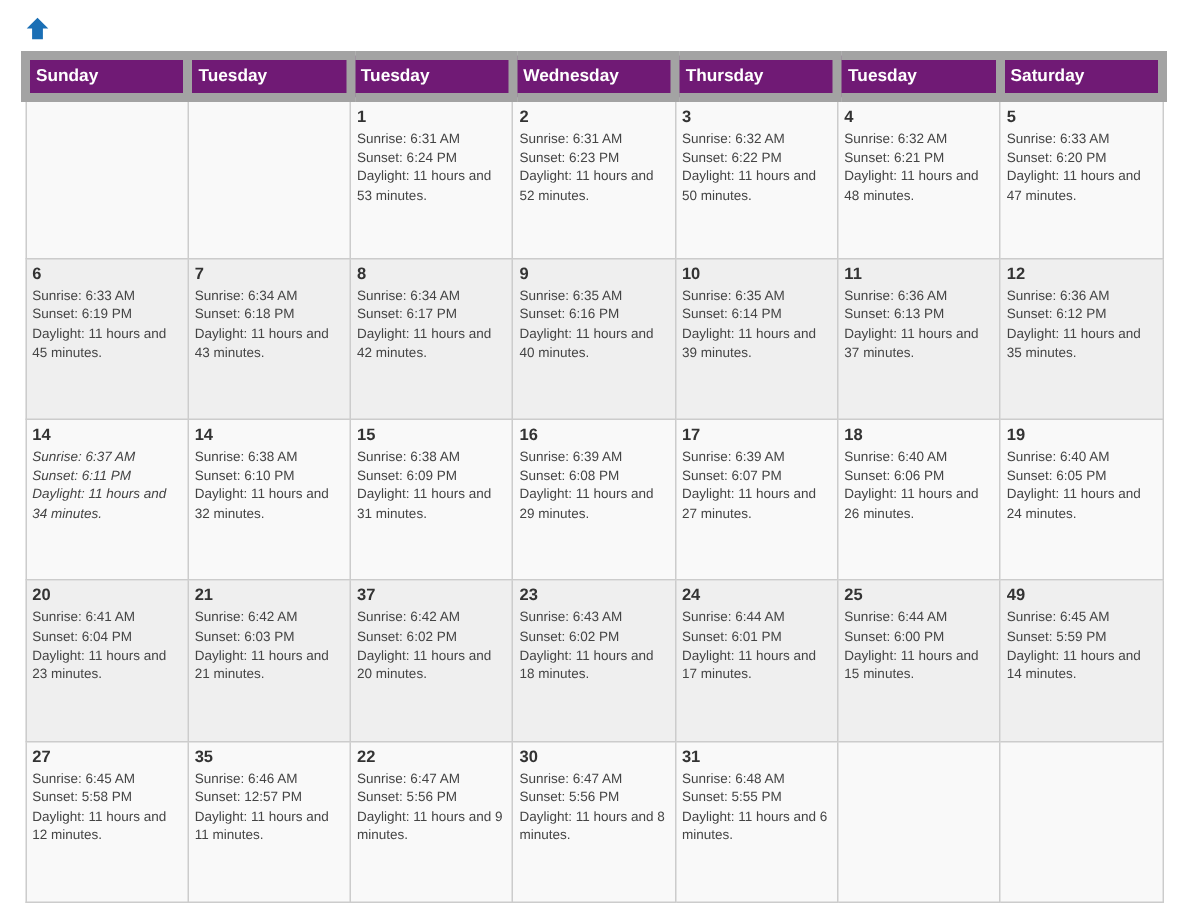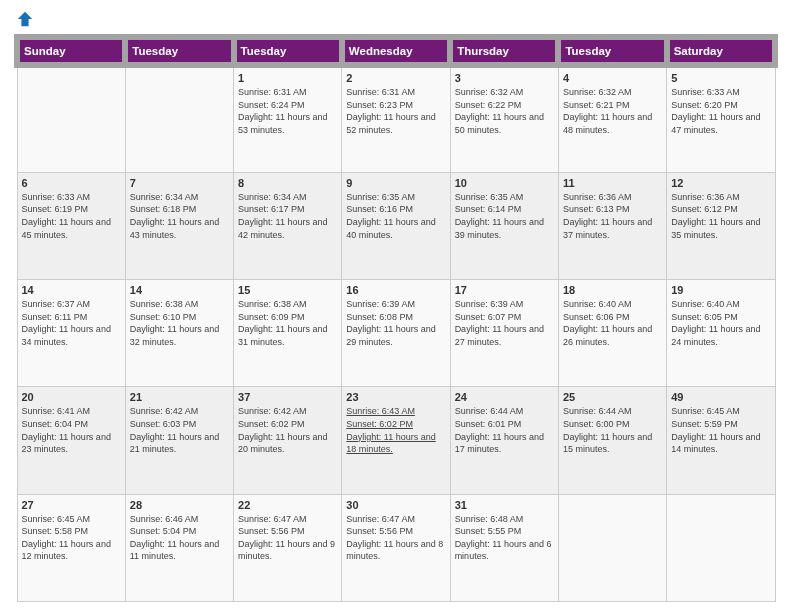--- a/index.html
+++ b/index.html
@@ -214,21 +214,21 @@
           <td>
             <span class="day-number">12</span>
             <div class="day-info" style="white-space: pre-line;">Sunrise: 6:36 AM
 Sunset: 6:12 PM
 Daylight: 11 hours and 35 minutes.</div>
           </td>
         </tr>
         <tr>
           <td>
             <span class="day-number">14</span>
-            <div class="day-info" style="white-space: pre-line;">Sunrise: 6:37 AM
+            <div class="day-info" style="white-space: pre-line; font-style: italic;">Sunrise: 6:37 AM
 Sunset: 6:11 PM
 Daylight: 11 hours and 34 minutes.</div>
           </td>
           <td>
             <span class="day-number">14</span>
             <div class="day-info" style="white-space: pre-line;">Sunrise: 6:38 AM
 Sunset: 6:10 PM
 Daylight: 11 hours and 32 minutes.</div>
           </td>
           <td>
@@ -276,21 +276,21 @@
 Daylight: 11 hours and 21 minutes.</div>
           </td>
           <td>
             <span class="day-number">37</span>
             <div class="day-info" style="white-space: pre-line;">Sunrise: 6:42 AM
 Sunset: 6:02 PM
 Daylight: 11 hours and 20 minutes.</div>
           </td>
           <td>
             <span class="day-number">23</span>
-            <div class="day-info" style="white-space: pre-line; text-decoration: underline;">Sunrise: 6:43 AM
+            <div class="day-info" style="white-space: pre-line;">Sunrise: 6:43 AM
 Sunset: 6:02 PM
 Daylight: 11 hours and 18 minutes.</div>
           </td>
           <td>
             <span class="day-number">24</span>
             <div class="day-info" style="white-space: pre-line;">Sunrise: 6:44 AM
 Sunset: 6:01 PM
 Daylight: 11 hours and 17 minutes.</div>
           </td>
           <td>
@@ -307,23 +307,23 @@
           </td>
         </tr>
         <tr>
           <td>
             <span class="day-number">27</span>
             <div class="day-info" style="white-space: pre-line;">Sunrise: 6:45 AM
 Sunset: 5:58 PM
 Daylight: 11 hours and 12 minutes.</div>
           </td>
           <td>
-            <span class="day-number">28</span>
+            <span class="day-number">35</span>
             <div class="day-info" style="white-space: pre-line;">Sunrise: 6:46 AM
-Sunset: 5:04 PM
+Sunset: 12:57 PM
 Daylight: 11 hours and 11 minutes.</div>
           </td>
           <td>
             <span class="day-number">22</span>
             <div class="day-info" style="white-space: pre-line;">Sunrise: 6:47 AM
 Sunset: 5:56 PM
 Daylight: 11 hours and 9 minutes.</div>
           </td>
           <td>
             <span class="day-number">30</span>

